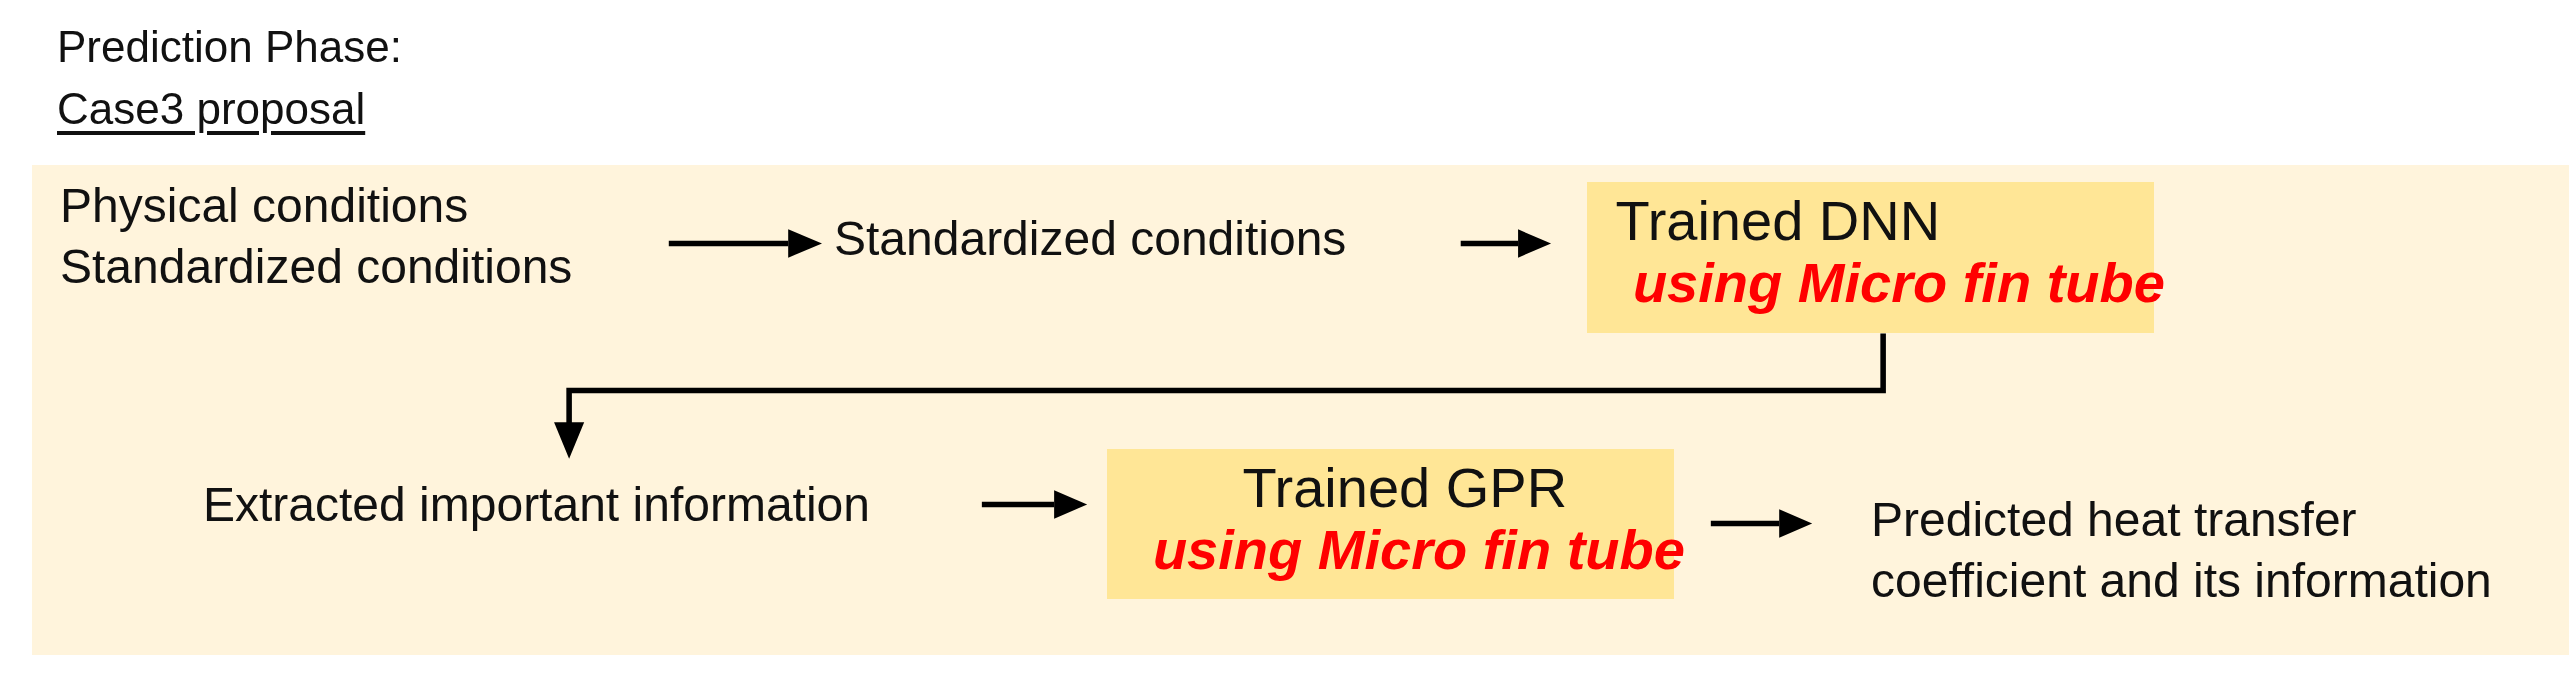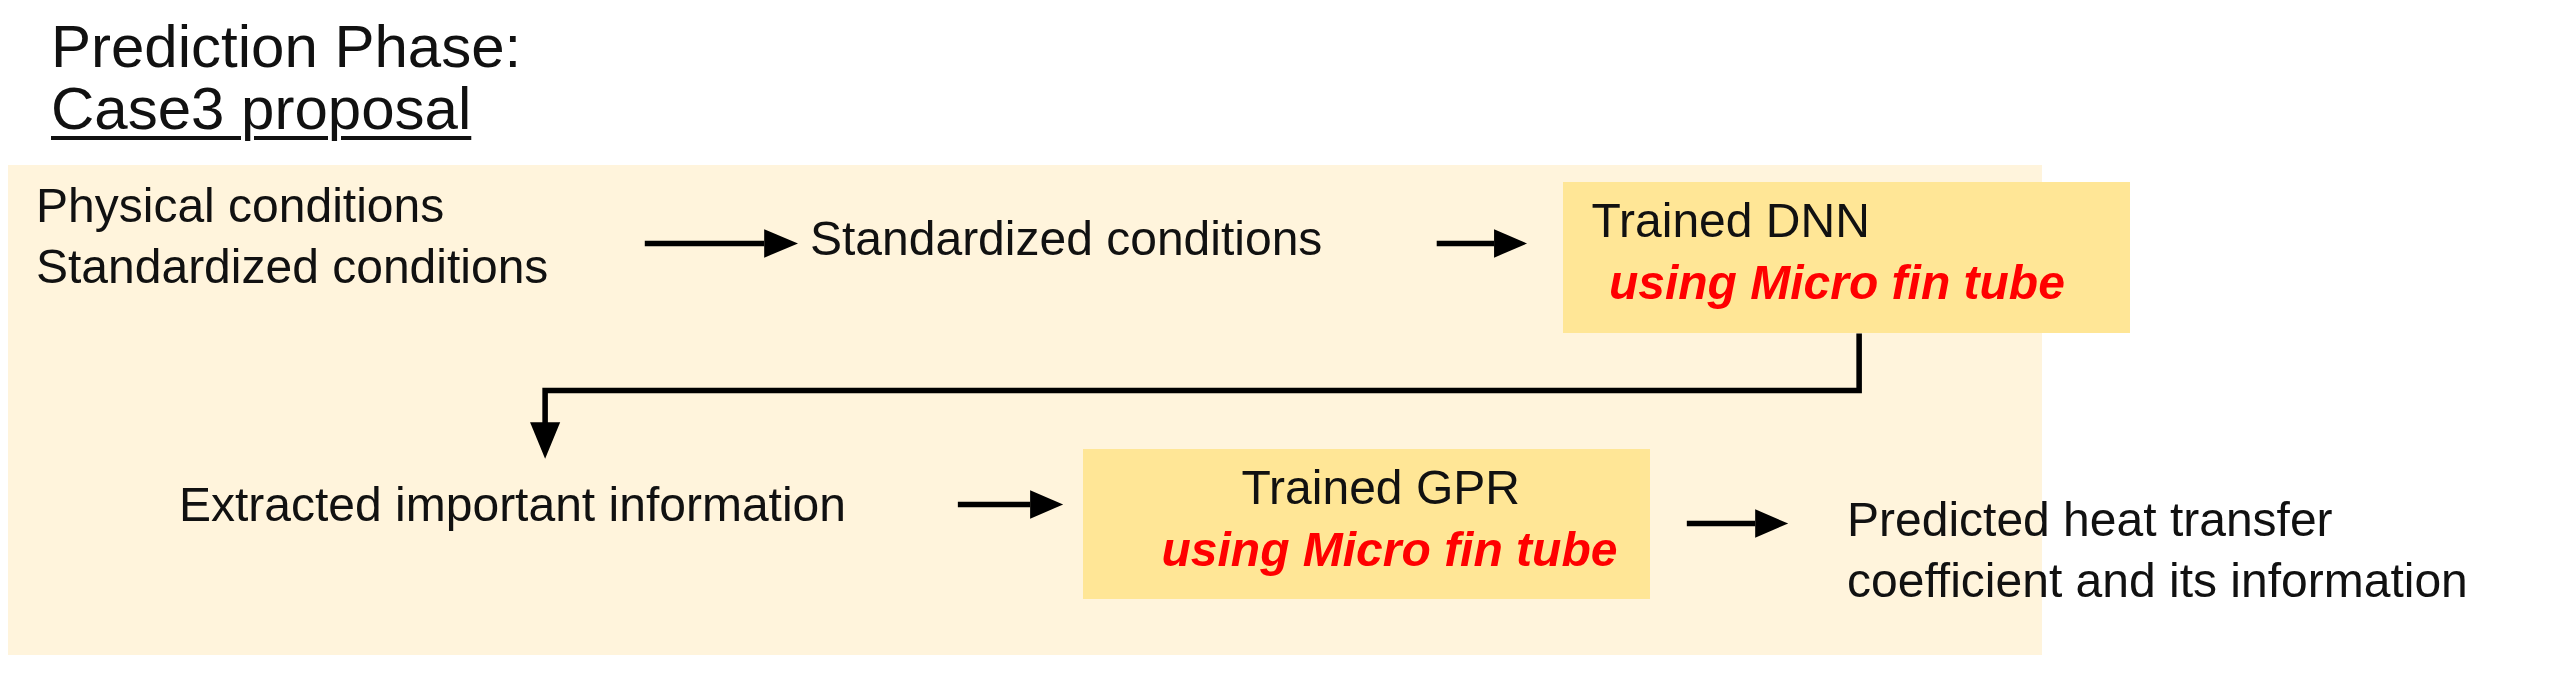--- a/index.html
+++ b/index.html
@@ -19,52 +19,52 @@
   .canvas{
     position:relative;
     width:2576px;
     height:689px;
     background:var(--page-bg);
     overflow:hidden;
   }
   
   .header{
     position:absolute;
-    left:51px; top:16px;
-    font-size:60px;
+    left:57px; top:16px;
+    font-size:44px;
     line-height:62px;
     color:var(--text);
     white-space:nowrap;
   }
   .header .case{
     text-decoration:underline;
     text-decoration-thickness:4px;
     text-underline-offset:7.1px;
   }
   
   .panel{
     position:absolute;
-    left:8px; top:165px;
-    width:2034px; height:490px;
+    left:32px; top:165px;
+    width:2537px; height:490px;
     background:var(--panel-bg);
   }
   .label{
     position:absolute;
     font-size:48px;
     line-height:61px;
     color:var(--text);
     white-space:nowrap;
   }
   
   .hlbox{
     position:absolute;
     width:567px;
     background:var(--box-bg);
     padding:8px 0 0 28.5px;
-    font-size:48px;
+    font-size:56px;
     line-height:62px;
     white-space:nowrap;
   }
   .hlbox .note{
     color:var(--note-red);
     font-style:italic;
     font-weight:bold;
     padding-left:17.4px;
   }
   .box-dnn{ left:1555px; top:17.4px;  height:151px; }

